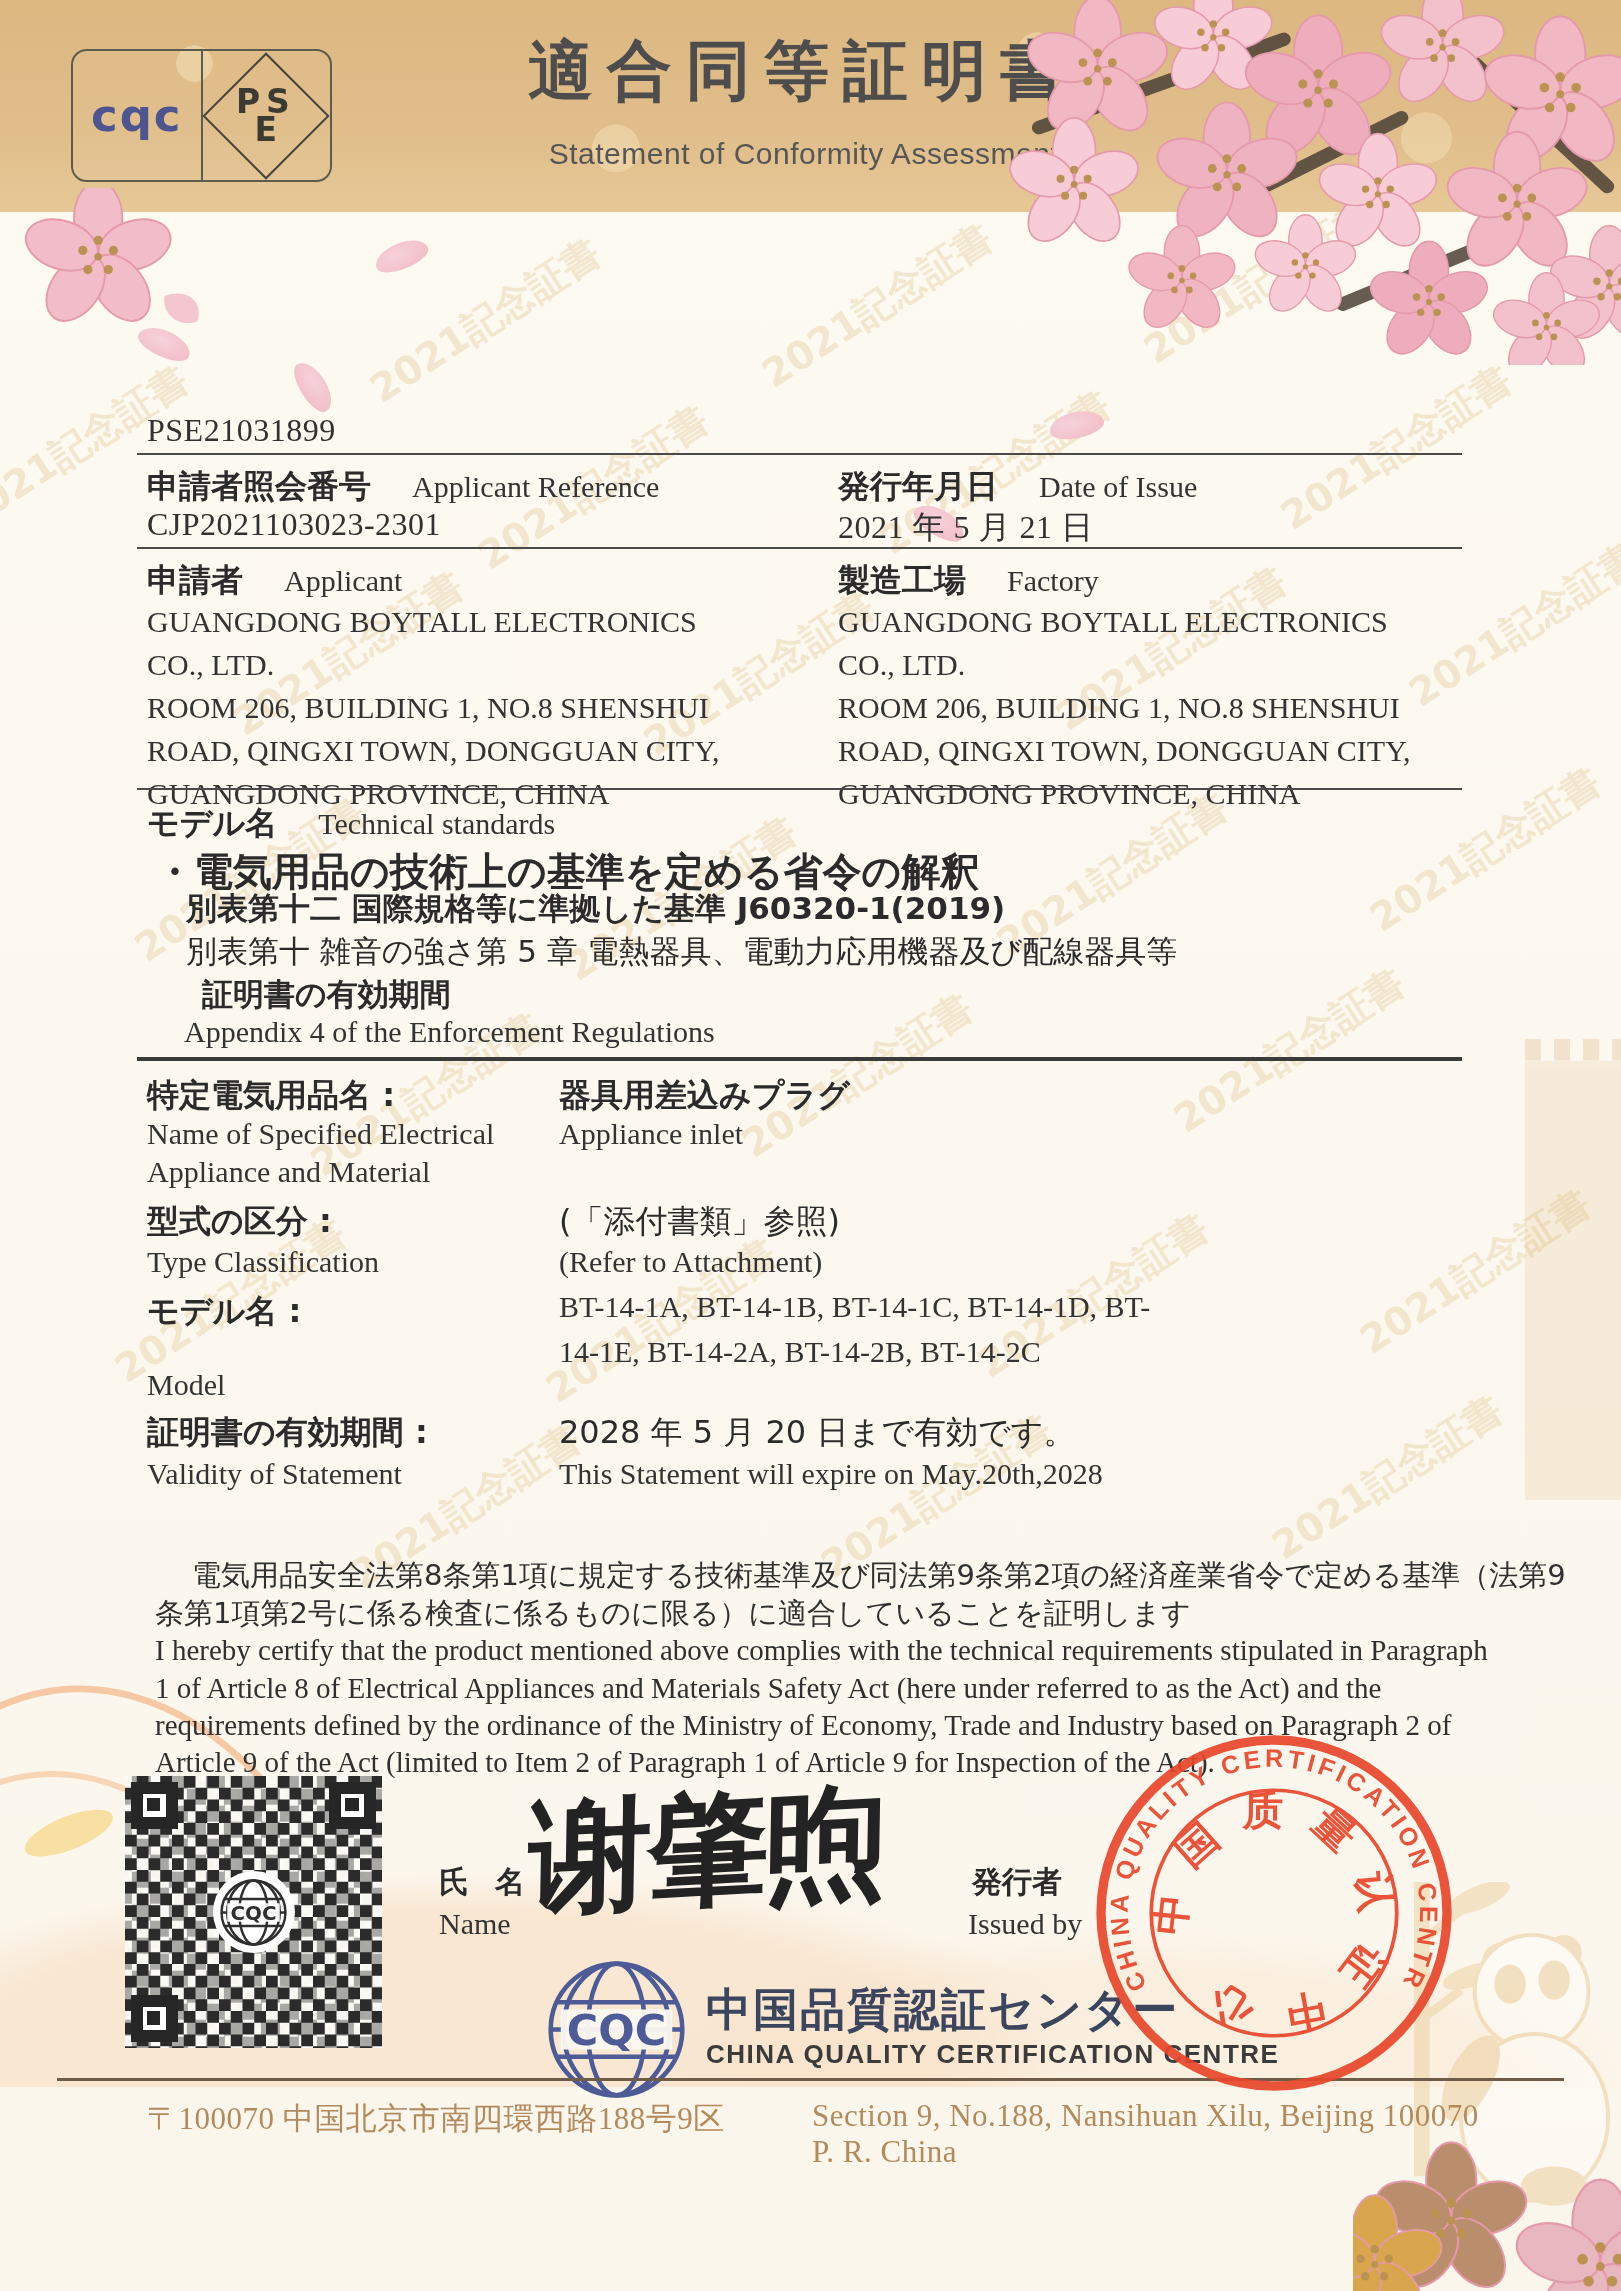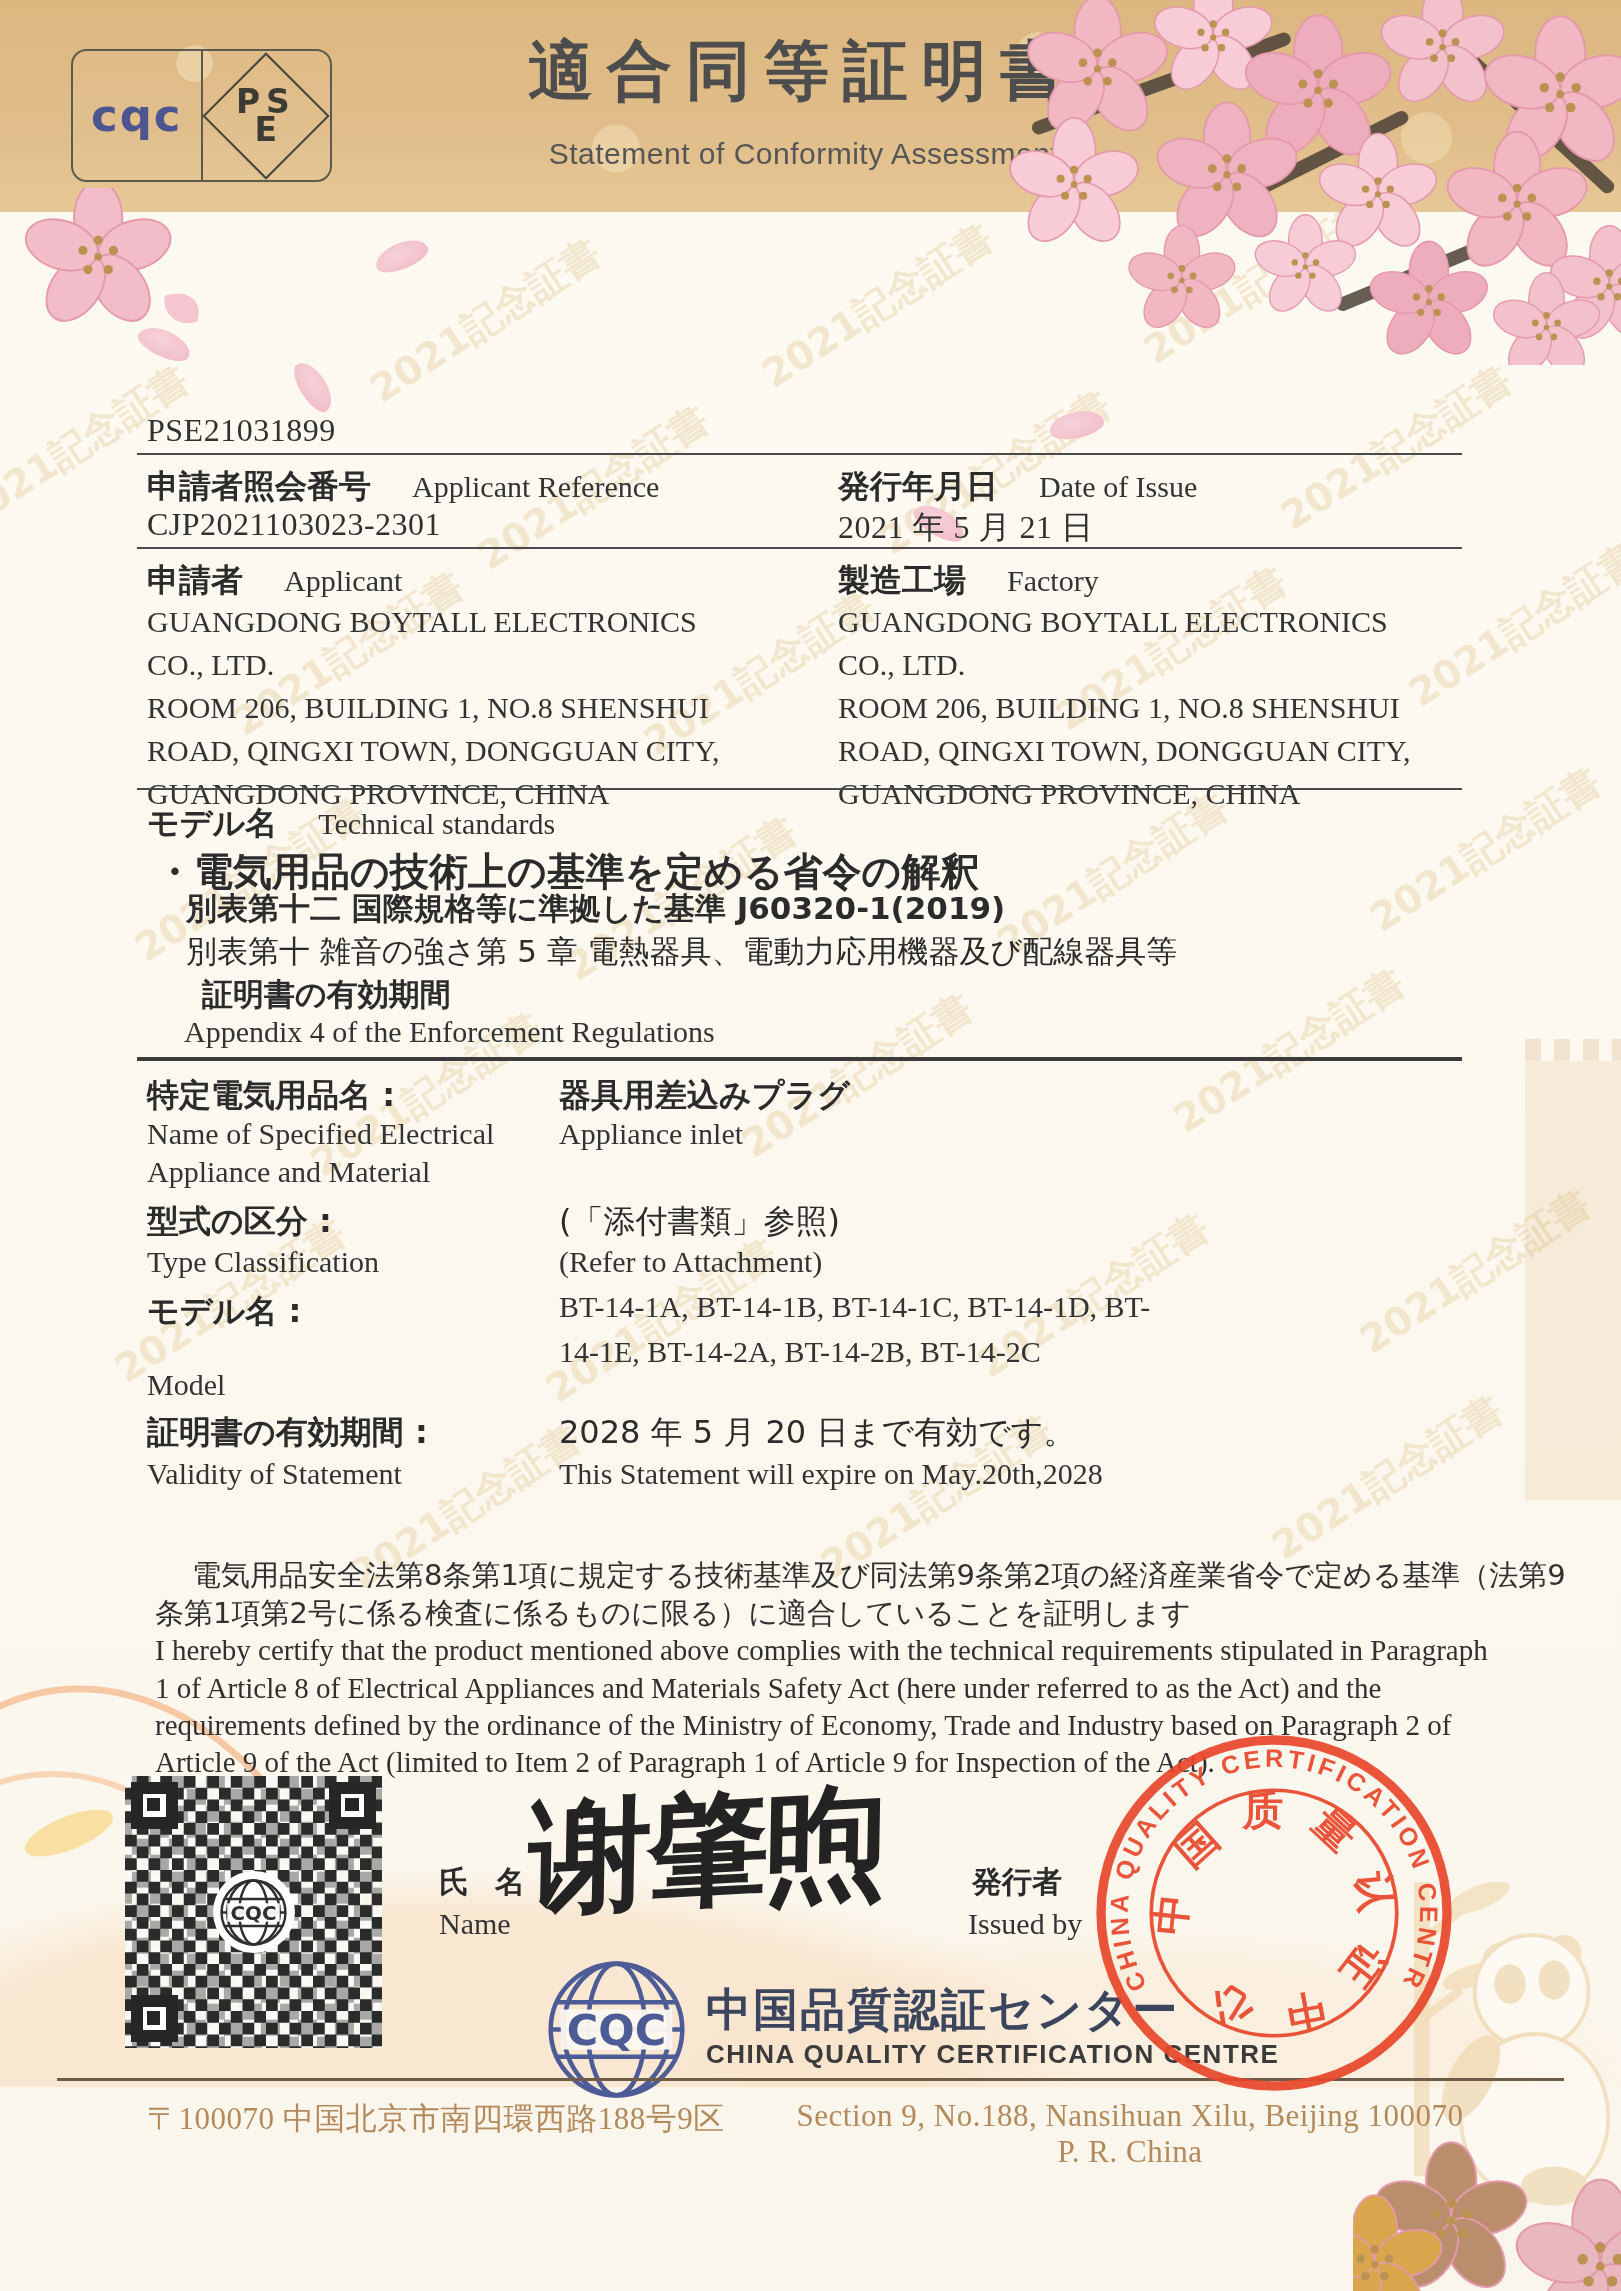--- a/index.html
+++ b/index.html
@@ -335,16 +335,16 @@
       <ellipse cx="120" cy="200" rx="22" ry="48" transform="rotate(28 120 200)" fill="#eccfa0"></ellipse>
       <ellipse cx="205" cy="310" rx="34" ry="20" fill="#eccfa0"></ellipse>
     </g>
     <use href="#bloom" transform="translate(100,345) scale(1.35)" color="#ba8e6d"></use>
     <use href="#bloom" transform="translate(22,390) scale(1.2)" color="#d9a64e"></use>
     <use href="#bloom" transform="translate(252,392) scale(1.5)" color="#e8b7c0"></use>
   </svg>
 
   <div class="footer-line"></div>
   <div class="footer-txt" style="left:147px">〒100070  中国北京市南四環西路188号9区</div>
-  <div class="footer-txt" style="left:784px;width:692px;text-align:center">Section 9, No.188, Nansihuan Xilu, Beijing 100070 P. R. China</div>
+  <div class="footer-txt" style="left:812px;width:692px;text-align:left">Section 9, No.188, Nansihuan Xilu, Beijing 100070 P. R. China</div>
 
 </div>
 
 
 </body></html>

